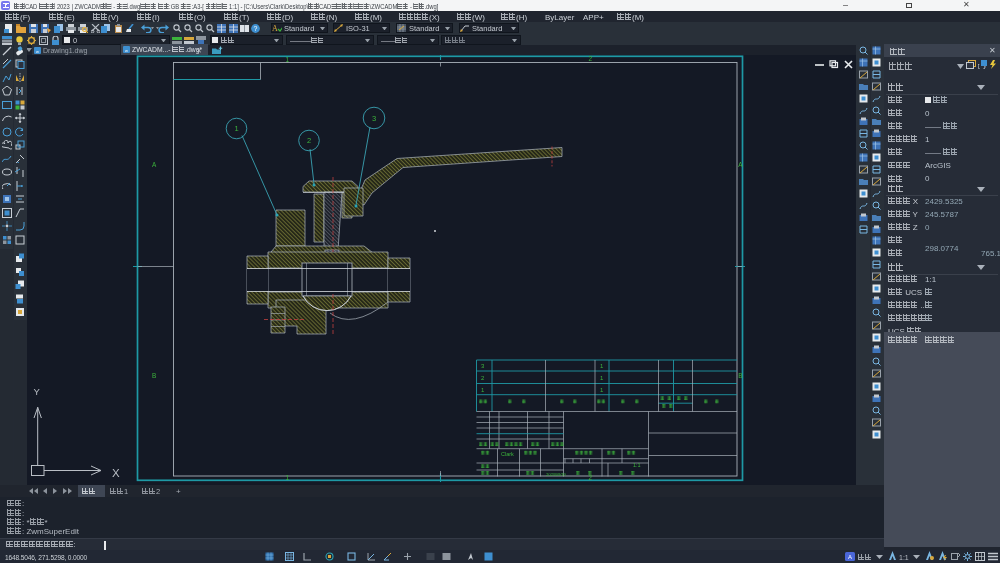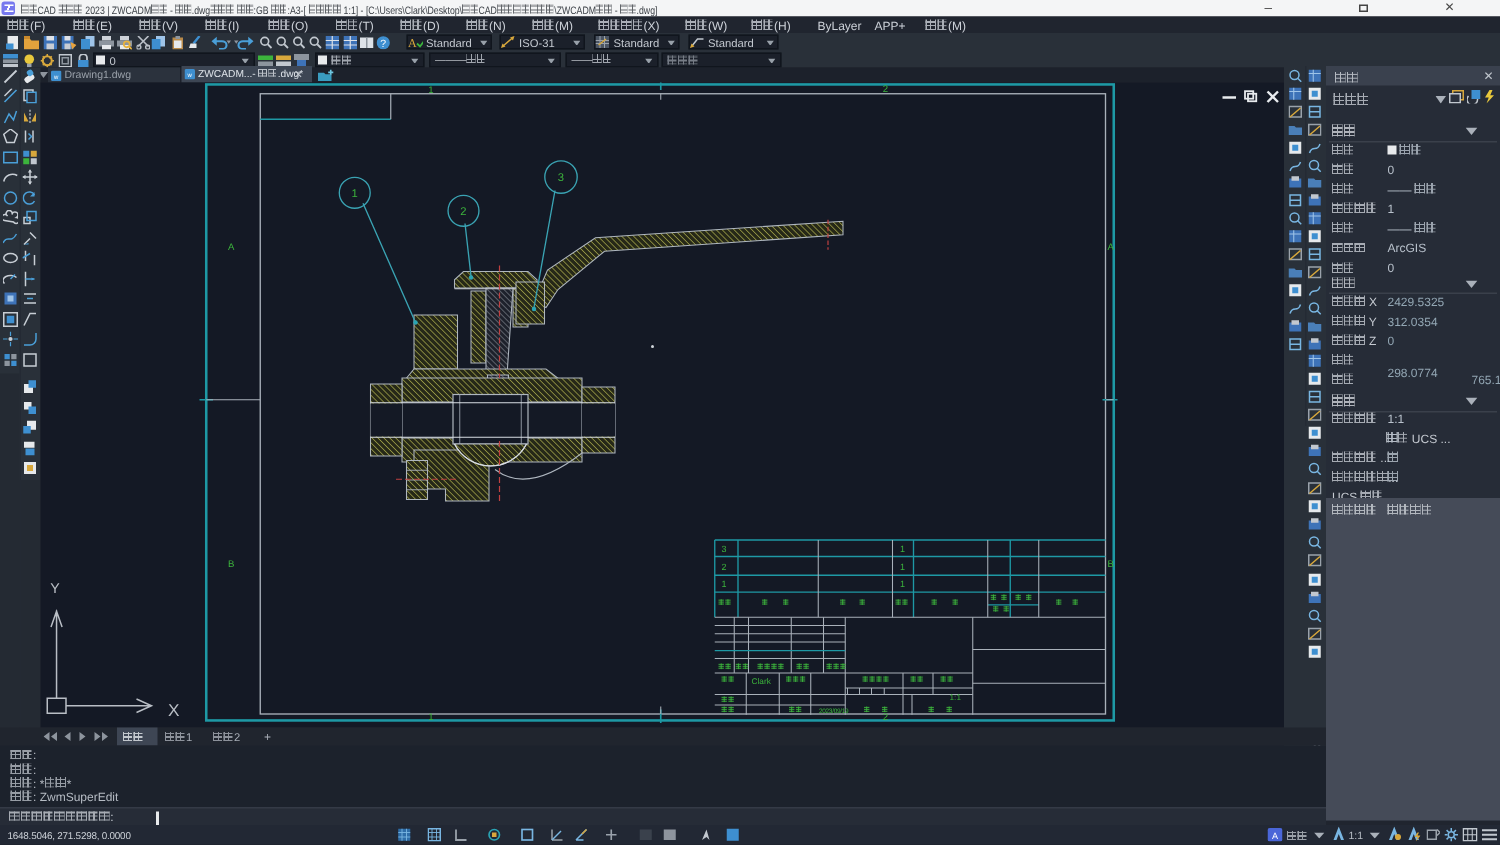--- a/index.html
+++ b/index.html
@@ -812,35 +812,35 @@
 <div class="ab" style="left:888px;top:174.09999999999997px;font-size:8px;line-height:10px;color:#c6cbd2;white-space:nowrap;"><i class="z"></i><i class="z"></i></div>
 <div class="ab" style="left:925px;top:174.09999999999997px;font-size:8px;line-height:10px;color:#b9c2cc;white-space:nowrap;">0</div>
 <div class="ab" style="left:888px;top:183.5px;font-size:8.5px;line-height:10.5px;color:#d3d7dd;white-space:nowrap;font-weight:bold"><i class="z"></i><i class="z"></i></div>
 <svg class="ab" style="left:977px;top:186.5px" width="8" height="5" viewBox="0 0 8 5">
     <path d="M0 0h8L4 5z" fill="#aab1ba"></path>
   </svg>
 <div class="ab" style="left:886px;top:195.0px;width:112px;height:1px;background:#3a404b"></div>
 <div class="ab" style="left:888px;top:196.5px;font-size:8px;line-height:10px;color:#c6cbd2;white-space:nowrap;"><i class="z"></i><i class="z"></i><i class="z"></i> X</div>
 <div class="ab" style="left:925px;top:196.5px;font-size:8px;line-height:10px;color:#93a7b4;white-space:nowrap;">2429.5325</div>
 <div class="ab" style="left:888px;top:209.6px;font-size:8px;line-height:10px;color:#c6cbd2;white-space:nowrap;"><i class="z"></i><i class="z"></i><i class="z"></i> Y</div>
-<div class="ab" style="left:925px;top:209.6px;font-size:8px;line-height:10px;color:#93a7b4;white-space:nowrap;">312.0354</div>
+<div class="ab" style="left:925px;top:209.6px;font-size:8px;line-height:10px;color:#93a7b4;white-space:nowrap;">245.5787</div>
 <div class="ab" style="left:888px;top:222.7px;font-size:8px;line-height:10px;color:#c6cbd2;white-space:nowrap;"><i class="z"></i><i class="z"></i><i class="z"></i> Z</div>
 <div class="ab" style="left:925px;top:222.7px;font-size:8px;line-height:10px;color:#93a7b4;white-space:nowrap;">0</div>
 <div class="ab" style="left:888px;top:235.79999999999998px;font-size:8px;line-height:10px;color:#c6cbd2;white-space:nowrap;"><i class="z"></i><i class="z"></i></div>
 <div class="ab" style="left:925px;top:244px;font-size:8px;line-height:10px;color:#93a7b4;white-space:nowrap;">298.0774</div>
 <div class="ab" style="left:888px;top:248.89999999999998px;font-size:8px;line-height:10px;color:#c6cbd2;white-space:nowrap;"><i class="z"></i><i class="z"></i></div>
 <div class="ab" style="left:945px;top:248.89999999999998px;font-size:8px;line-height:10px;color:#93a7b4;white-space:nowrap;margin-left:36px;">765.1184</div>
 <div class="ab" style="left:888px;top:262px;font-size:8.5px;line-height:10.5px;color:#d3d7dd;white-space:nowrap;font-weight:bold"><i class="z"></i><i class="z"></i></div>
 <svg class="ab" style="left:977px;top:265px" width="8" height="5" viewBox="0 0 8 5">
     <path d="M0 0h8L4 5z" fill="#aab1ba"></path>
   </svg>
 <div class="ab" style="left:886px;top:273.5px;width:112px;height:1px;background:#3a404b"></div>
 <div class="ab" style="left:888px;top:274.5px;font-size:8px;line-height:10px;color:#c6cbd2;white-space:nowrap;"><i class="z"></i><i class="z"></i><i class="z"></i><i class="z"></i></div>
 <div class="ab" style="left:925px;top:274.5px;font-size:8px;line-height:10px;color:#b9c2cc;white-space:nowrap;">1:1</div>
-<div class="ab" style="left:924px;top:287.6px;font-size:8px;line-height:10px;color:#c6cbd2;white-space:nowrap;"><i class="z"></i><i class="z"></i> UCS ...</div>
+<div class="ab" style="left:888px;top:287.6px;font-size:8px;line-height:10px;color:#c6cbd2;white-space:nowrap;"><i class="z"></i><i class="z"></i> UCS ...</div>
 <div class="ab" style="left:925px;top:287.6px;font-size:8px;line-height:10px;color:#b9c2cc;white-space:nowrap;"><i class="z"></i></div>
 <div class="ab" style="left:888px;top:300.70000000000005px;font-size:8px;line-height:10px;color:#c6cbd2;white-space:nowrap;"><i class="z"></i><i class="z"></i><i class="z"></i><i class="z"></i> ...</div>
 <div class="ab" style="left:925px;top:300.70000000000005px;font-size:8px;line-height:10px;color:#b9c2cc;white-space:nowrap;"><i class="z"></i></div>
 <div class="ab" style="left:888px;top:313.80000000000007px;font-size:8px;line-height:10px;color:#c6cbd2;white-space:nowrap;"><i class="z"></i><i class="z"></i><i class="z"></i><i class="z"></i><i class="z"></i>...</div>
 <div class="ab" style="left:925px;top:313.80000000000007px;font-size:8px;line-height:10px;color:#b9c2cc;white-space:nowrap;"><i class="z"></i></div>
 <div class="ab" style="left:888px;top:326.9000000000001px;font-size:8px;line-height:10px;color:#c6cbd2;white-space:nowrap;">UCS <i class="z"></i><i class="z"></i></div>
 <div class="ab" style="left:884px;top:332px;width:116px;height:215px;background:#454b58"></div>
 <div class="ab" style="left:888px;top:335.5px;font-size:8px;line-height:10px;color:#ced2d8;white-space:nowrap;"><i class="z"></i><i class="z"></i><i class="z"></i><i class="z"></i></div>
 <div class="ab" style="left:925px;top:335.5px;font-size:8px;line-height:10px;color:#ced2d8;white-space:nowrap;"><i class="z"></i><i class="z"></i><i class="z"></i><i class="z"></i></div>
 <div class="ab" style="left:0px;top:485px;width:884px;height:12px;background:#20252e"></div>

